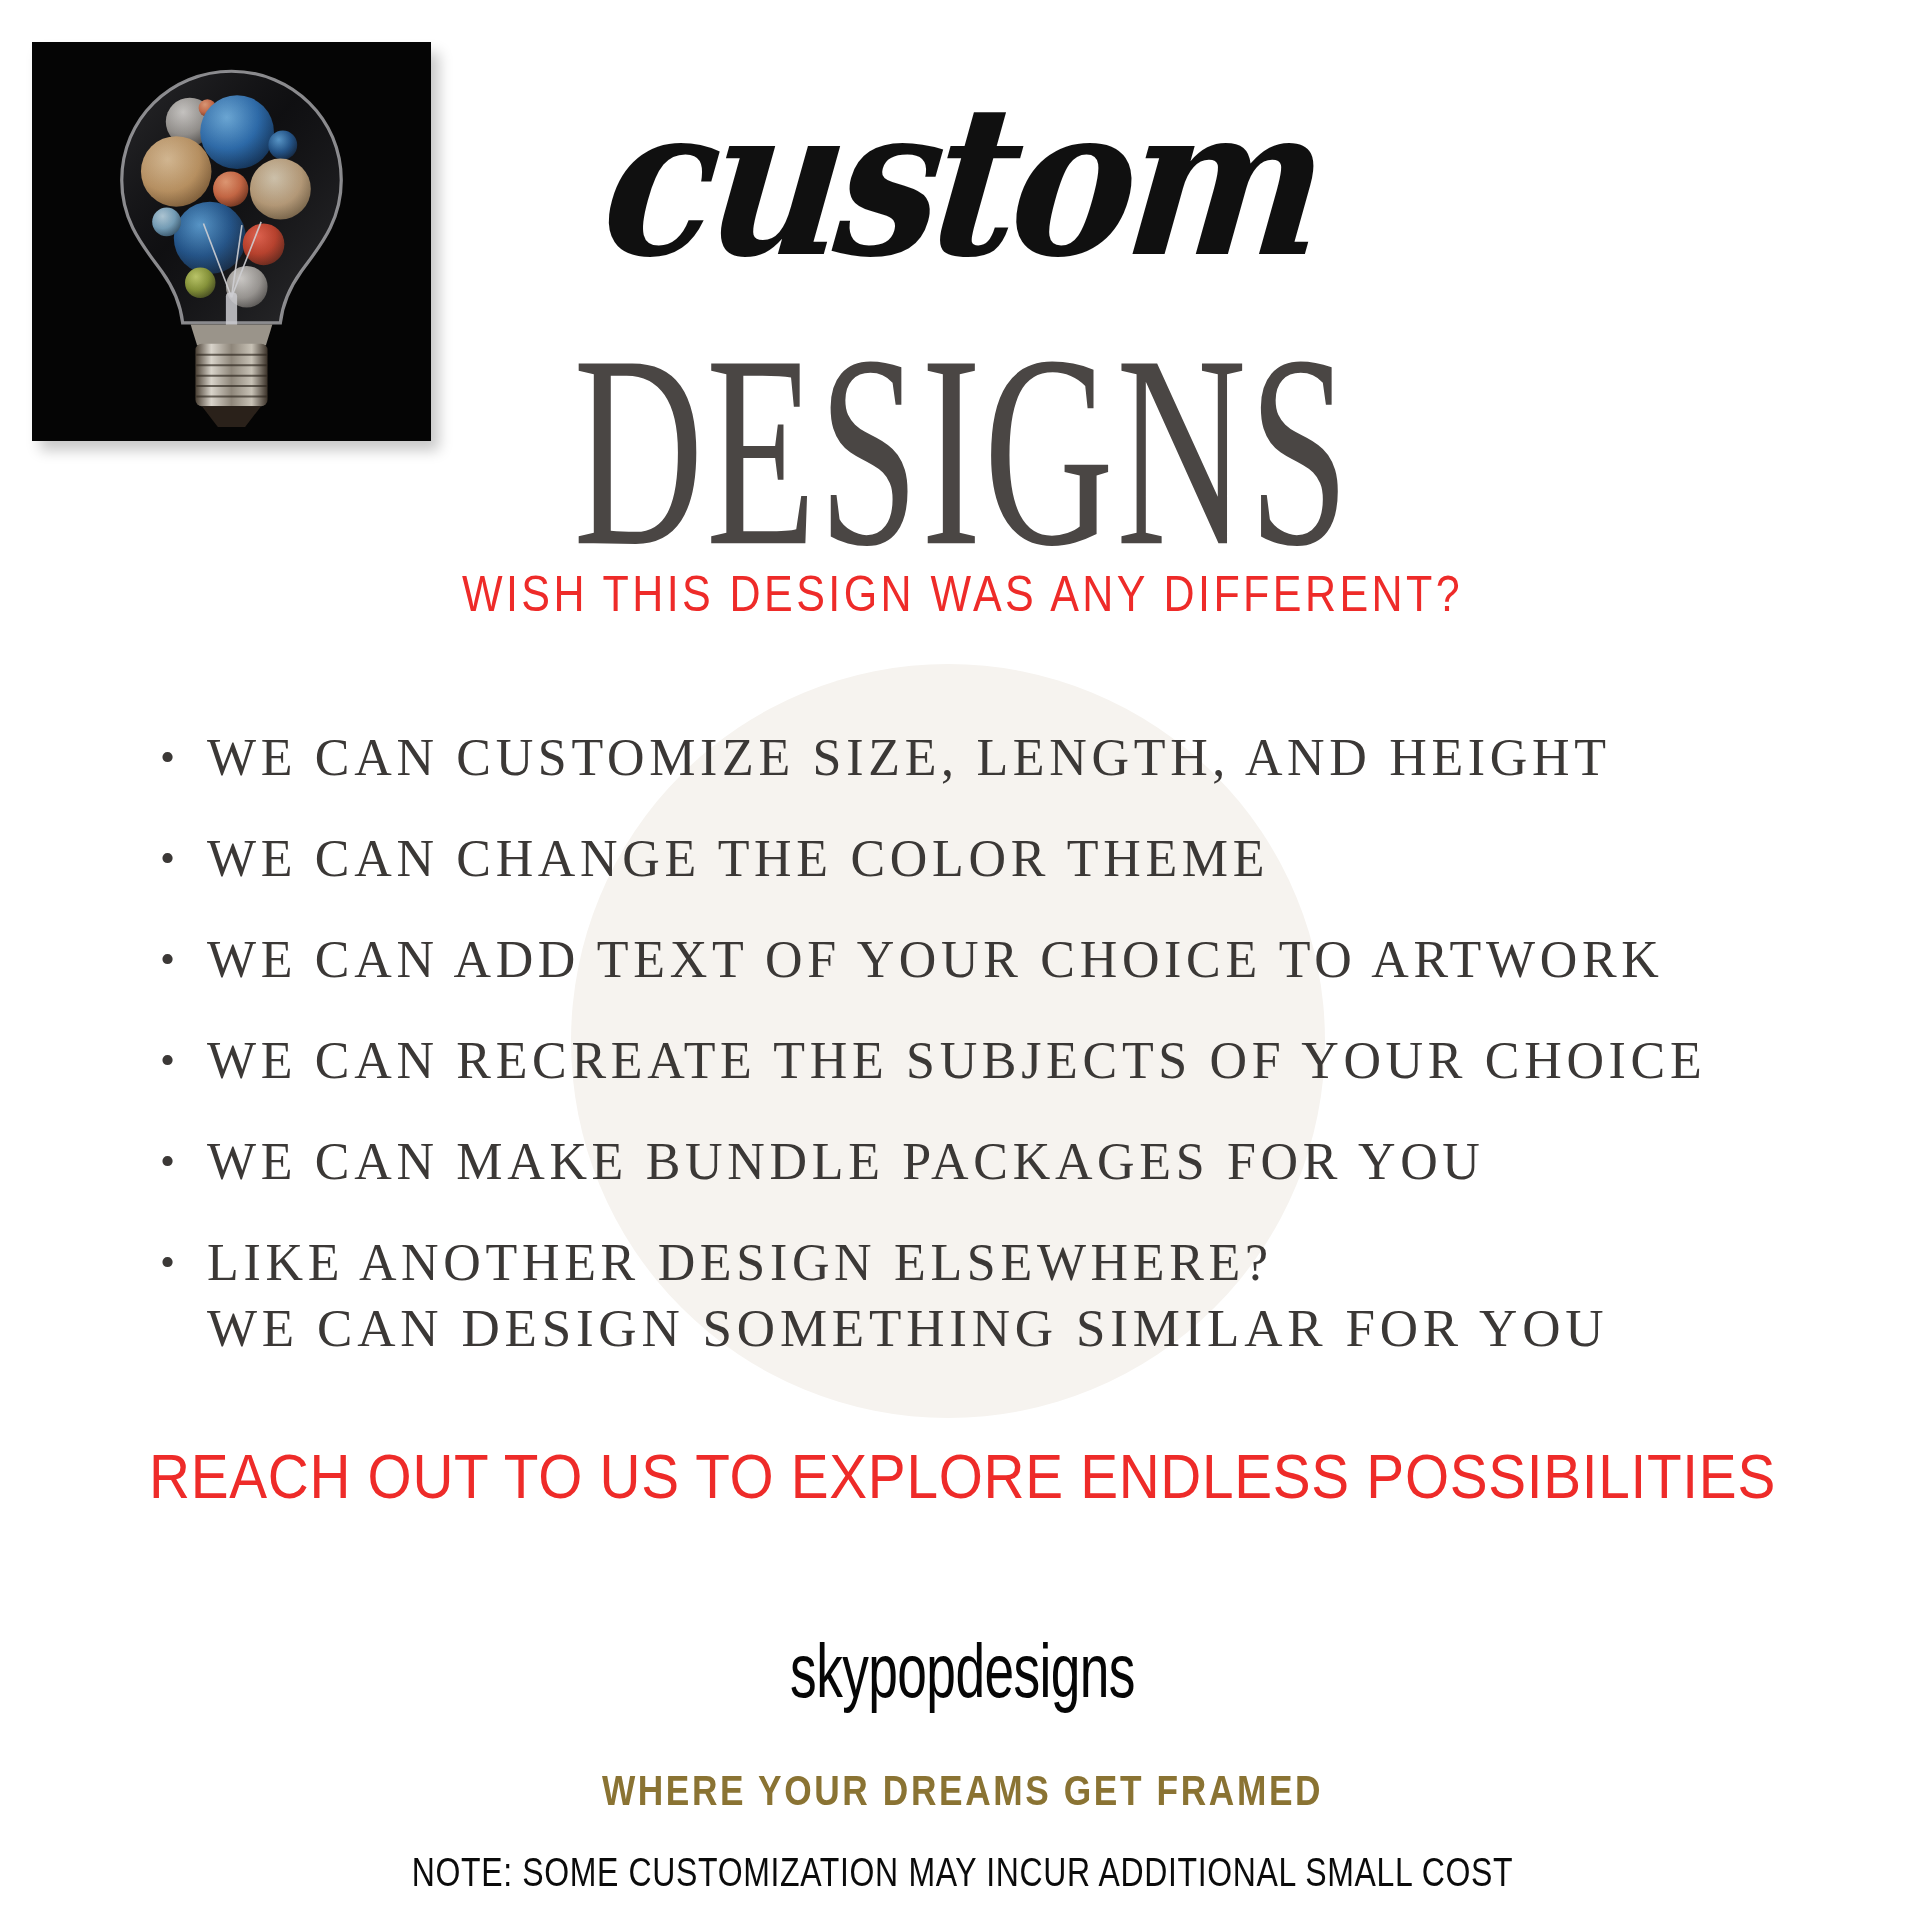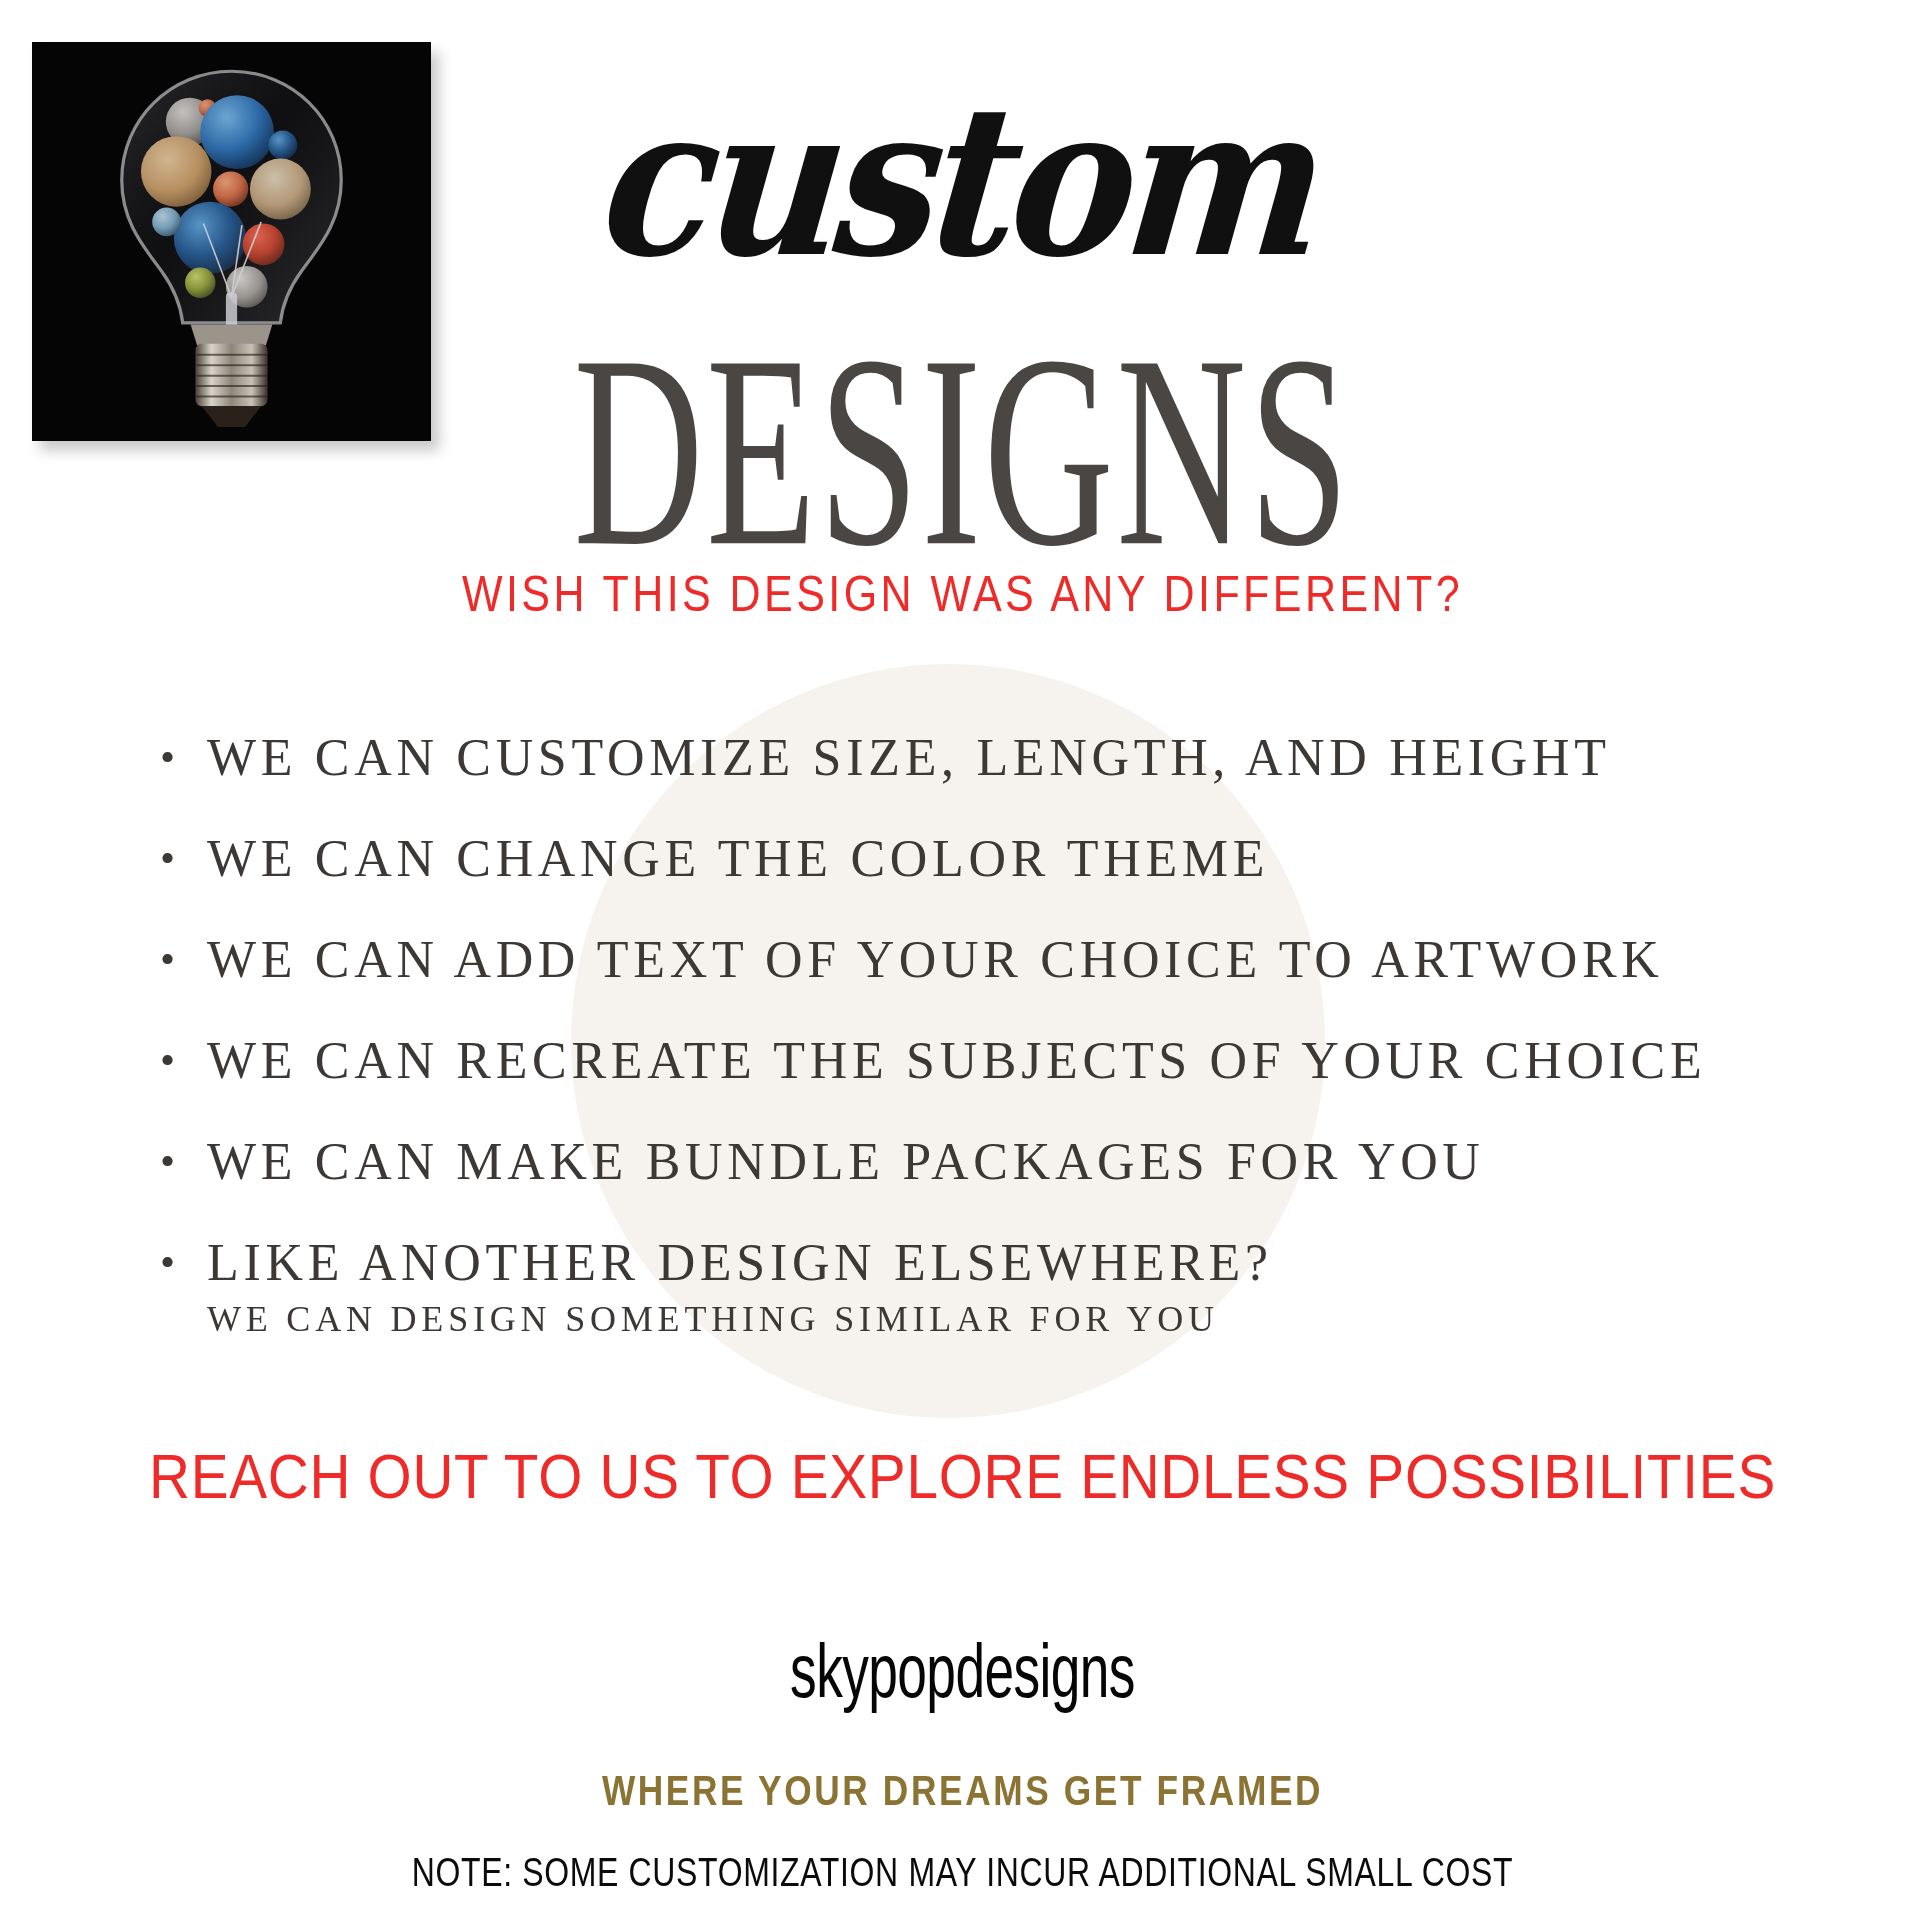--- a/index.html
+++ b/index.html
@@ -108,21 +108,21 @@
     text-align:left;
   }
   .benefit-label{
     transform:scaleX(.98);
     transform-origin:left center;
   }
   #benefit-continuation{
     position:absolute;
     left:207px; top:1298px;
     font-family:"Liberation Serif", serif;
-    font-size:36px;
+    font-size:53px;
     color:#3b3836;
     letter-spacing:4.8px;
     white-space:nowrap;
     z-index:2;
   }
 
   
   #cta-red{
     position:absolute;
     left:0; top:1440px; width:1925px;

